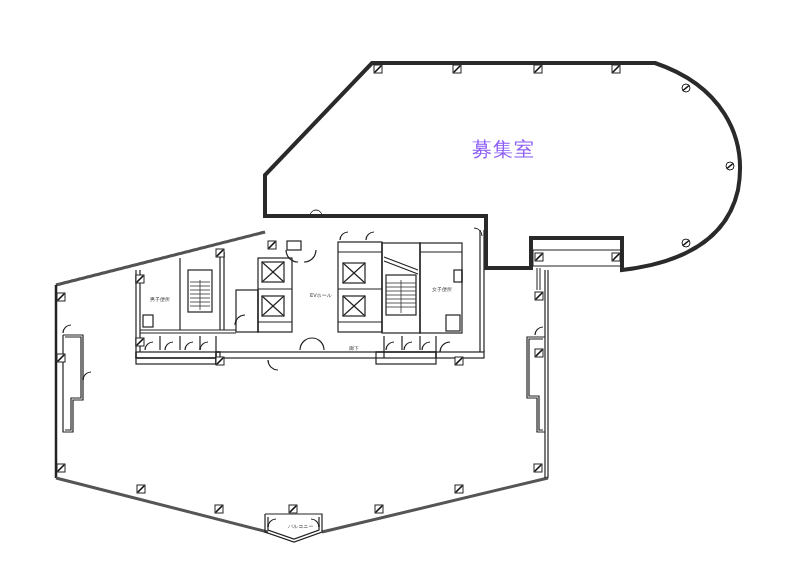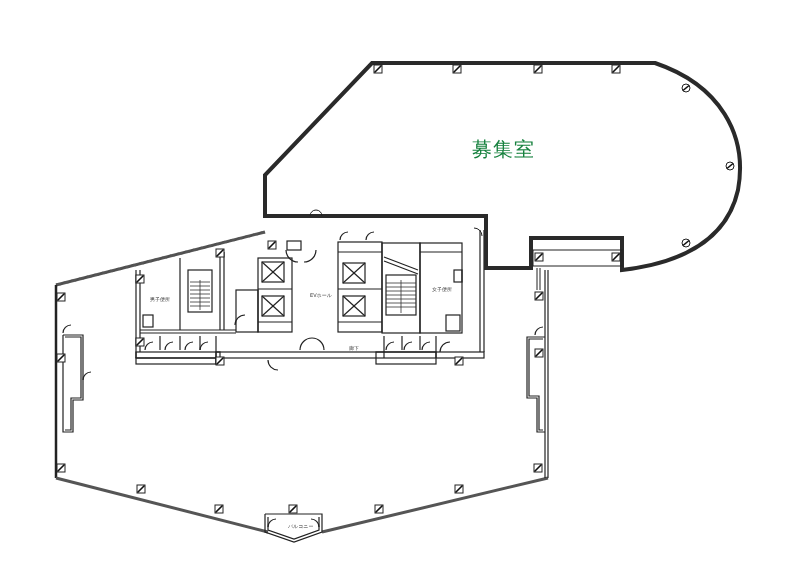--- a/index.html
+++ b/index.html
@@ -1,18 +1,18 @@
 <!DOCTYPE html>
 <html><head>
 <meta charset="utf-8">
 <style>
   html, body { margin: 0; padding: 0; background: #ffffff; }
   body { width: 787px; height: 578px; overflow: hidden; position: relative; font-family: "DejaVu Sans", sans-serif; }
   #plan { position: absolute; left: 0; top: 0; width: 787px; height: 578px; }
-  .lbl-big { position: absolute; font-family: "DejaVu Sans", sans-serif; font-size: 20px; color: #15803d; letter-spacing: 1px; }
+  .lbl-big { position: absolute; font-family: "DejaVu Sans", sans-serif; font-size: 20px; color: #8b5cf6; letter-spacing: 1px; }
   .lbl-small { position: absolute; font-family: "DejaVu Sans", sans-serif; font-size: 5px; color: #333; white-space: nowrap; }
 </style>
 </head>
 <body>
 
 <svg id="plan" viewBox="0 0 787 578" xmlns="http://www.w3.org/2000/svg">
   <defs>
     <pattern id="hatch" width="4" height="4" patternUnits="userSpaceOnUse" patternTransform="rotate(45)">
       <line x1="0" y1="0" x2="0" y2="4" stroke="#444" stroke-width="1.2"></line>
     </pattern>

